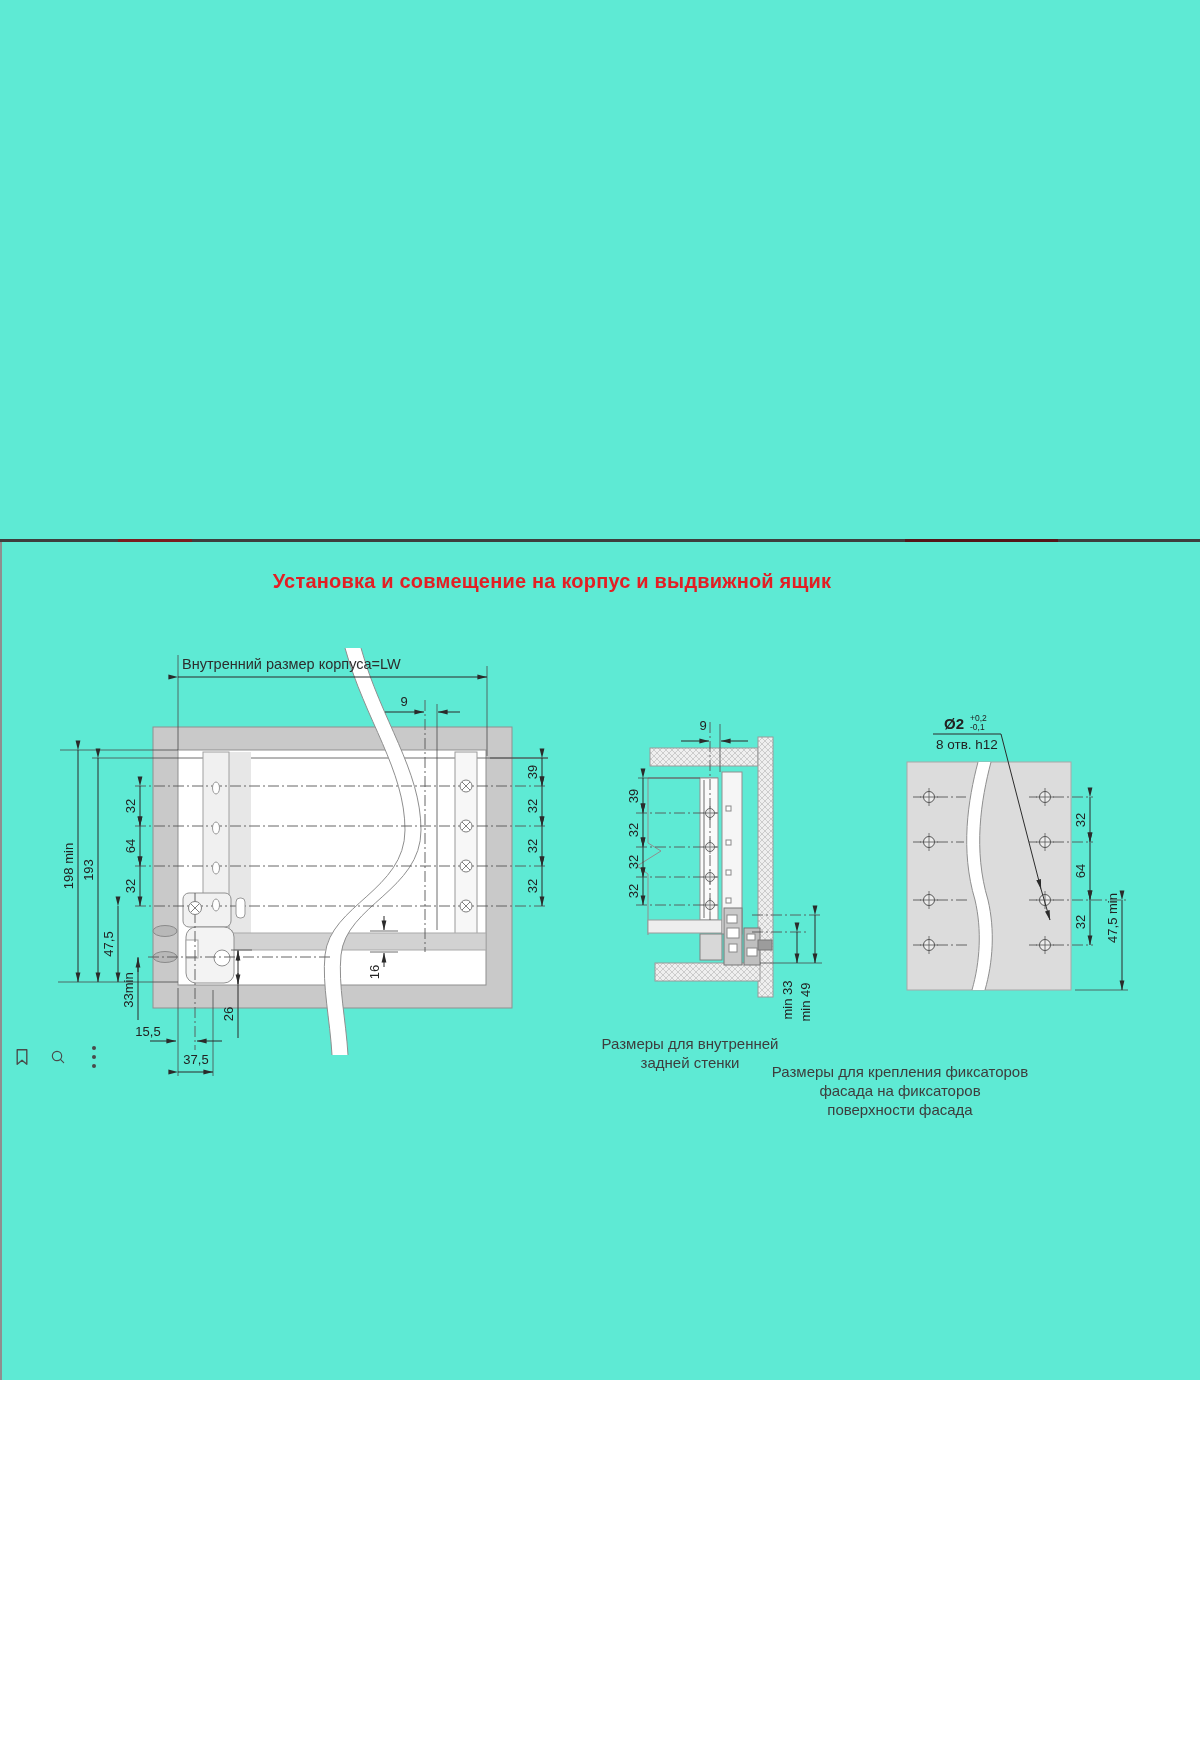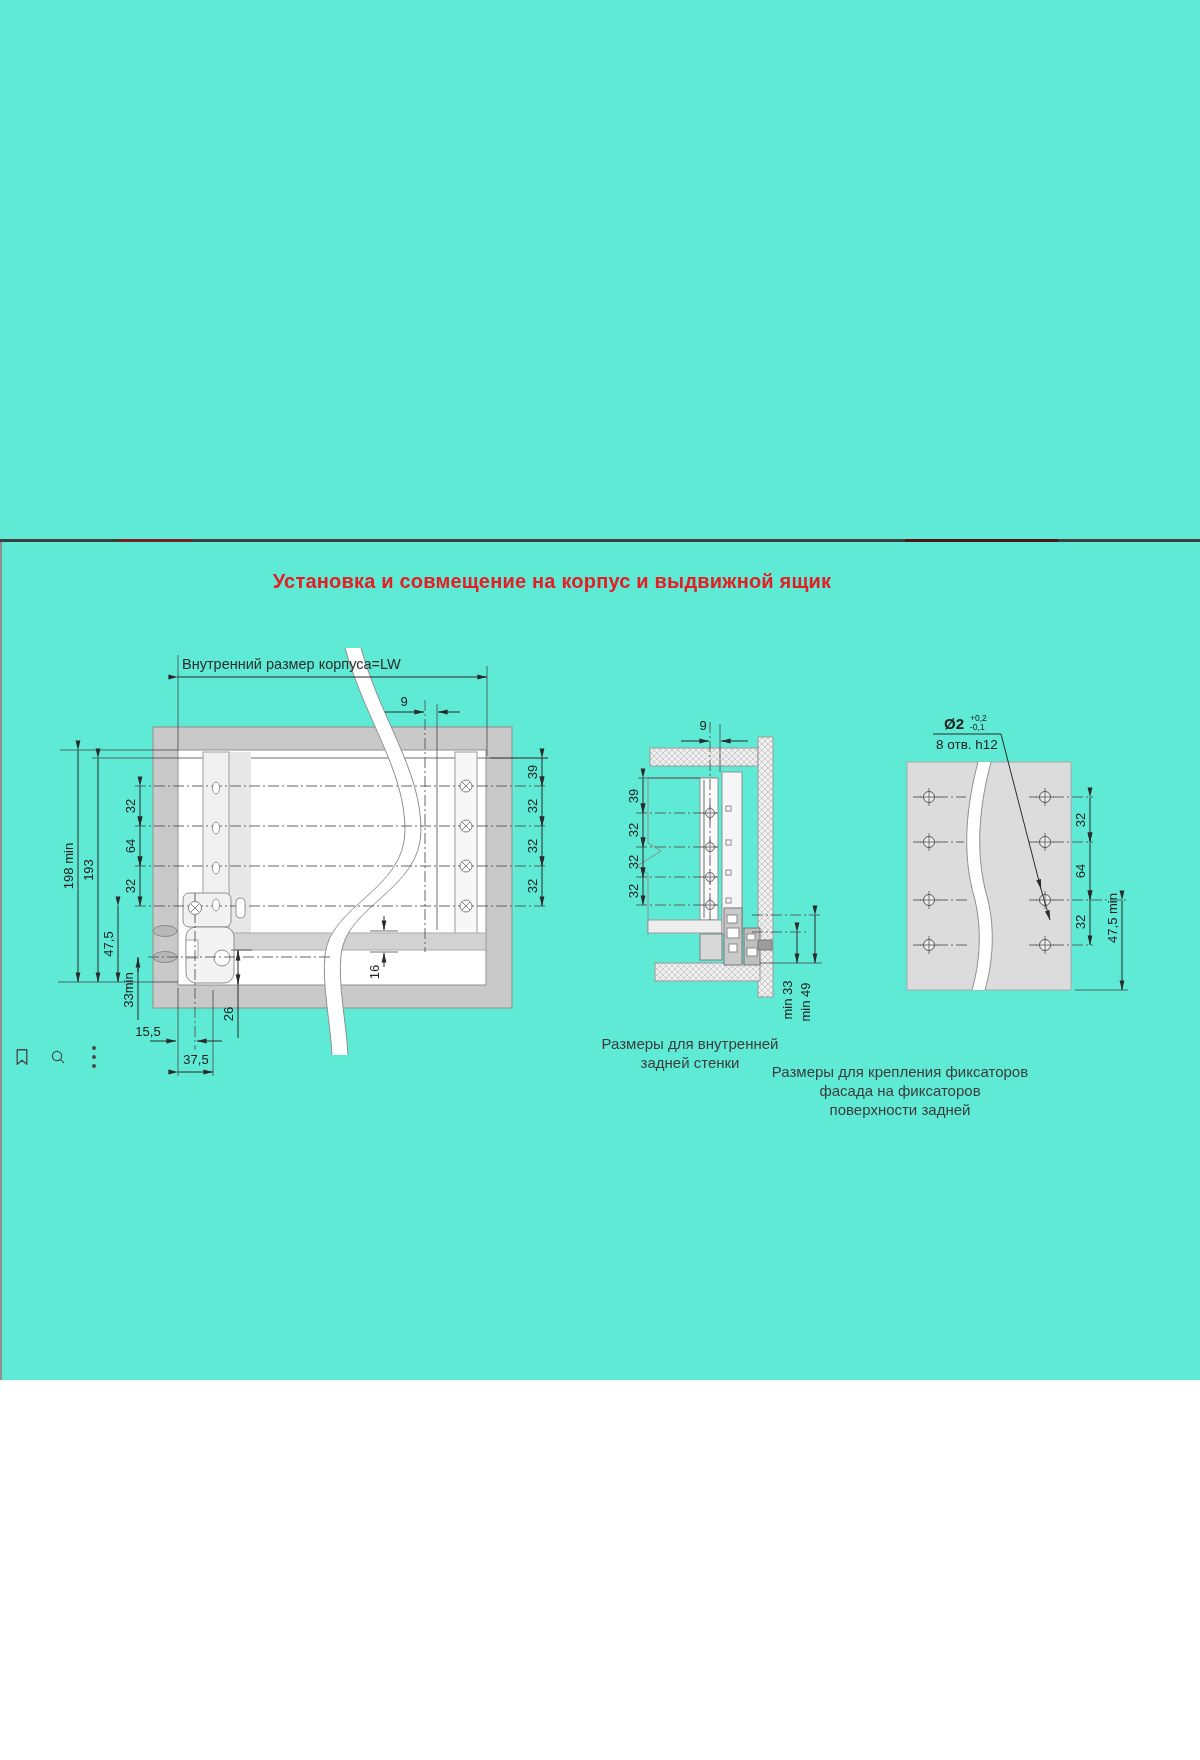--- a/index.html
+++ b/index.html
@@ -335,21 +335,21 @@
     </g>
   </svg>
 
   <div class="abs caption" id="caption-middle">
     <div>Размеры для внутренней</div>
     <div>задней стенки</div>
   </div>
   <div class="abs caption" id="caption-right">
     <div>Размеры для крепления фиксаторов</div>
     <div>фасада на фиксаторов</div>
-    <div>поверхности задней</div>
+    <div>поверхности фасада</div>
   </div>
 
   <div class="abs" style="left:8px;top:1042px;display:flex;gap:8px">
     <button class="tb-btn" title="">
       <svg width="20" height="24" viewBox="0 0 20 24">
         <path d="M4,3 h12 v18 l-6,-5 l-6,5 z" fill="none" stroke="#4a4a4a" stroke-width="1.7" stroke-linejoin="round"></path>
       </svg>
     </button>
     <button class="tb-btn" title="">
       <svg width="24" height="24" viewBox="0 0 24 24">

